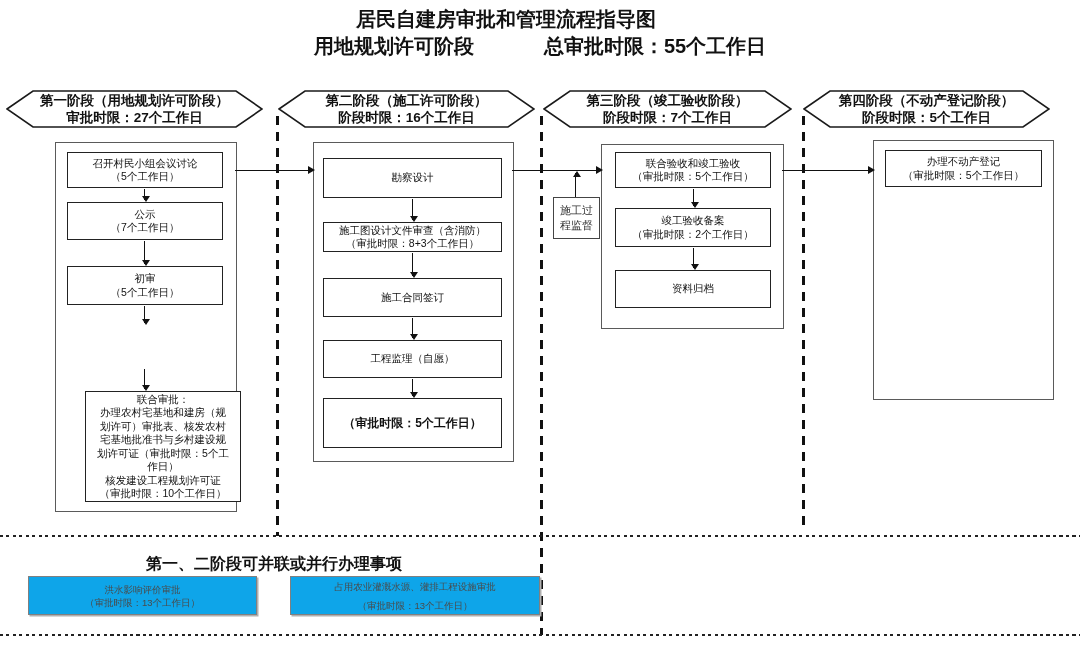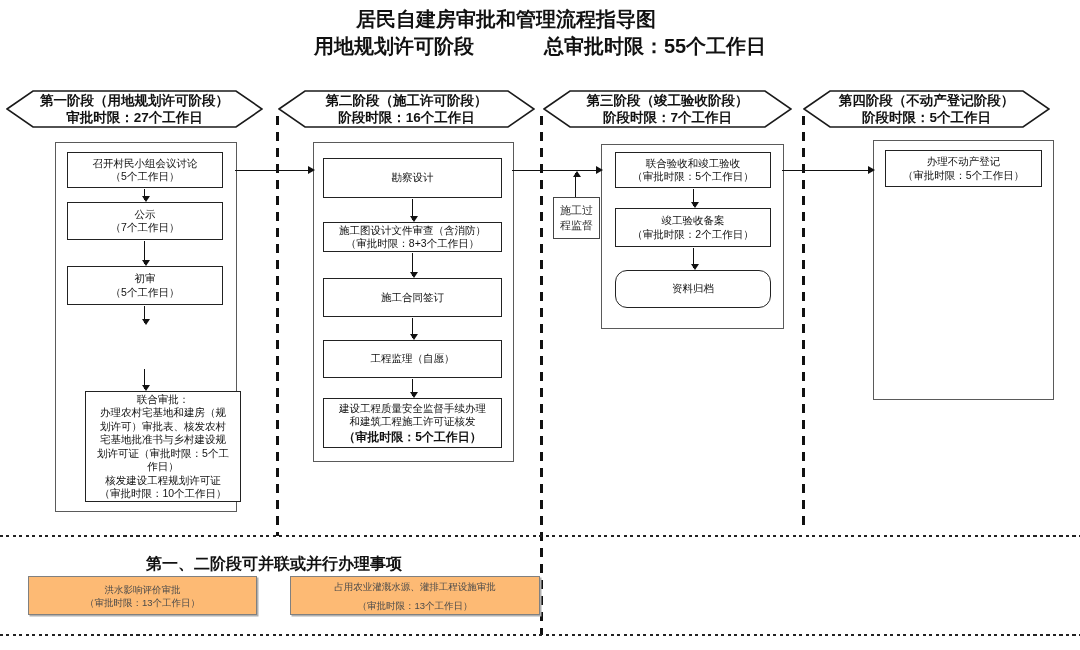--- a/index.html
+++ b/index.html
@@ -31,21 +31,21 @@
   .arrow-up{position:absolute;width:0;border-left:1.5px solid #111;}
   .arrow-up::after{content:'';position:absolute;left:-3.4px;top:-2px;
     border-left:4px solid transparent;border-right:4px solid transparent;border-bottom:6px solid #111;}
   .arrow-right{position:absolute;height:0;border-top:1.6px solid #111;}
   .arrow-right::after{content:'';position:absolute;right:-2px;top:-4.8px;
     border-top:4px solid transparent;border-bottom:4px solid transparent;border-left:7px solid #111;}
   .supervision{position:absolute;background:#fff;border:1.3px solid #444;
     display:flex;flex-direction:column;align-items:center;justify-content:center;
     font-size:11px;line-height:15px;color:#333;text-align:center;}
   .parallel-title{position:absolute;font-size:16px;font-weight:bold;text-align:center;}
-  .gbox{position:absolute;background:#fdba74;border:1px solid #808080;
+  .gbox{position:absolute;background:#0ea5e9;border:1px solid #808080;
     box-shadow:1.5px 1.5px 0 #b0b0b0;display:flex;flex-direction:column;align-items:center;
     justify-content:center;text-align:center;font-size:9.5px;line-height:13px;color:#4a4a4a;}
 </style>
 </head>
 <body>
 
 <div class="canvas">
 
   <div class="title-line1">居民自建房审批和管理流程指导图</div>
   <div class="title-line2">
@@ -135,35 +135,34 @@
   <div class="arrow-down" style="left:412px;top:253px;height:23px;"></div>
   <div class="nbox" style="left:323px;top:278px;width:179px;height:39px;">
     <div>施工合同签订</div>
   </div>
   <div class="arrow-down" style="left:412px;top:318px;height:20px;"></div>
   <div class="nbox" style="left:323px;top:340px;width:179px;height:38px;">
     <div>工程监理（自愿）</div>
   </div>
   <div class="arrow-down" style="left:412px;top:379px;height:17px;"></div>
   <div class="nbox" style="left:323px;top:398px;width:179px;height:50px;">
-    <div>建设工程质量安全监督手续办理和建筑工程施工许可证核发</div>
     <div class="bold-line">（审批时限：5个工作日）</div>
   </div>
 
   <div class="nbox" style="left:615px;top:152px;width:156px;height:36px;">
     <div>联合验收和竣工验收</div>
     <div>（审批时限：5个工作日）</div>
   </div>
   <div class="arrow-down" style="left:693px;top:189px;height:17px;"></div>
   <div class="nbox" style="left:615px;top:208px;width:156px;height:39px;">
     <div>竣工验收备案</div>
     <div>（审批时限：2个工作日）</div>
   </div>
   <div class="arrow-down" style="left:693px;top:248px;height:20px;"></div>
-  <div class="nbox" style="left:615px;top:270px;width:156px;height:38px;border-radius:12px;">
+  <div class="nbox" style="left:615px;top:270px;width:156px;height:38px;">
     <div>资料归档</div>
   </div>
 
   <div class="nbox" style="left:885px;top:150px;width:157px;height:37px;">
     <div>办理不动产登记</div>
     <div>（审批时限：5个工作日）</div>
   </div>
 
   <div class="arrow-right" style="left:235px;top:170px;width:78px;"></div>
   <div class="arrow-right" style="left:512px;top:170px;width:89px;"></div>

